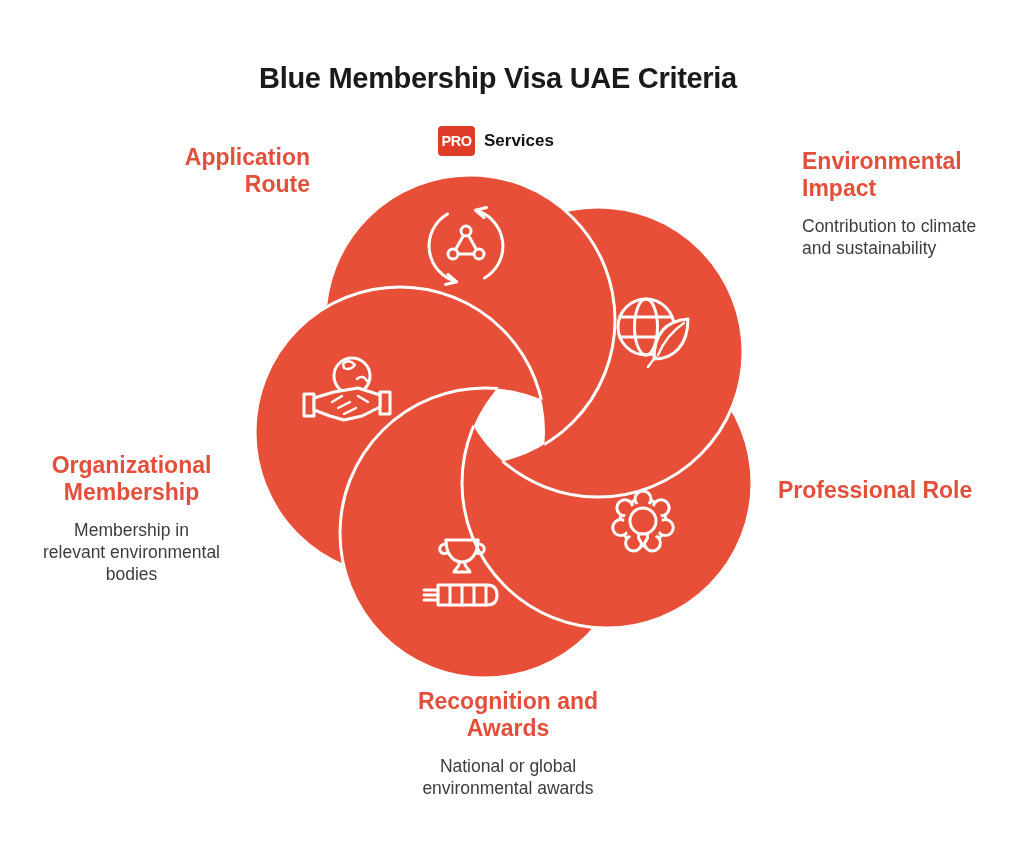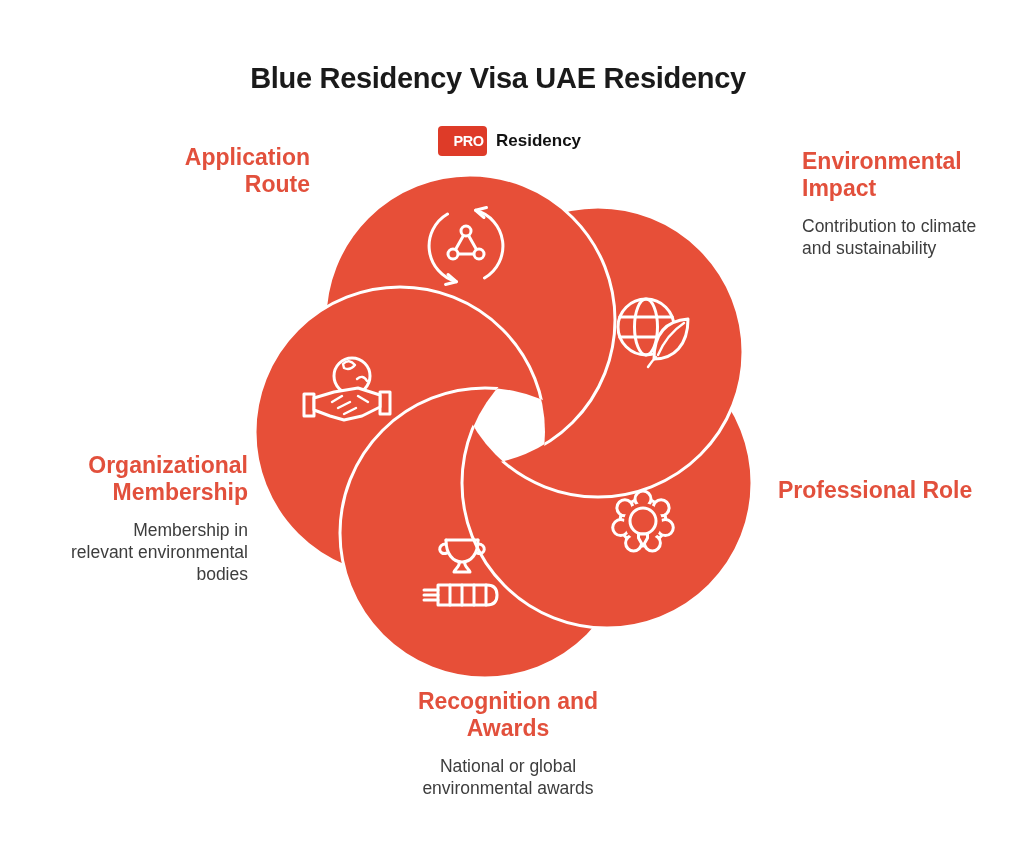--- a/index.html
+++ b/index.html
@@ -9,55 +9,55 @@
     --accent:#E74F38;--logo-red:#DE3B28;--heading:#E2503C;--body-text:#3D3D3D;--title-color:#1A1A1A;
   }
   .page-title{
     position:absolute;top:62px;left:0;width:996px;text-align:center;
     font-size:29px;font-weight:700;color:var(--title-color);letter-spacing:-0.3px;margin:0;
   }
   .logo{position:absolute;left:438px;top:126px;display:flex;align-items:center;}
   .logo-badge{
     width:37px;height:30px;background:var(--logo-red);border-radius:4px;
     color:#fff;font-weight:700;font-size:14.5px;letter-spacing:-0.5px;
-    display:flex;align-items:center;justify-content:center;padding-left:12px;
+    display:flex;align-items:center;justify-content:center;
   }
   .logo-text{margin-left:9px;font-size:17px;font-weight:700;color:#121212;}
   .label{position:absolute;}
   .crit-heading{
     font-size:23px;line-height:27px;font-weight:700;color:var(--heading);
     white-space:pre-line;margin:0;
   }
   .crit-desc{
     font-size:17.5px;line-height:22px;color:var(--body-text);
     white-space:pre-line;margin-top:13px;
   }
   .pos-top-left{left:28px;top:144px;width:282px;text-align:right;}
   .pos-top-right{left:758px;top:148px;width:240px;text-align:left;margin-left:44px;}
   .pos-right{left:778px;top:477px;width:246px;text-align:left;}
   .pos-bottom{left:358px;top:688px;width:300px;text-align:center;}
-  .pos-left{left:1px;top:452px;width:247px;text-align:right;}
+  .pos-left{left:8px;top:452px;width:247px;text-align:center;}
   .pinwheel{position:absolute;left:0;top:0;}
   .blade{fill:var(--accent);}
   .blade-stroke{fill:none;stroke:#fff;stroke-width:3;}
   .icon{stroke:#fff;stroke-width:3;fill:none;stroke-linecap:round;stroke-linejoin:round;}
   .icon .thin{stroke-width:2.4;}
   .icon .node,.icon .leaf,.icon .bump,.icon .hands{fill:var(--accent);}
   .icon .fill-only{fill:var(--accent);stroke:none;}
 </style>
 </head>
 <body>
 
 <div class="stage" style="--accent: #E74F38; --logo-red: #DE3B28; --heading: #E2503C; --body-text: #3D3D3D; --title-color: #1A1A1A;">
 
-  <h1 class="page-title">Blue Residency Visa UAE Residency</h1>
+  <h1 class="page-title">Blue Membership Visa UAE Criteria</h1>
 
   <div class="logo">
     <span class="logo-badge">PRO</span>
-    <span class="logo-text">Residency</span>
+    <span class="logo-text">Services</span>
   </div>
 
   <svg class="pinwheel" width="1024" height="863" viewBox="0 0 1024 863">
     <defs>
       <mask id="m0" maskUnits="userSpaceOnUse" x="0" y="0" width="1024" height="863">
         <rect width="1024" height="863" fill="#fff"></rect>
           <circle cx="400" cy="432" r="145" fill="#000"></circle>
       </mask>
       <mask id="m1" maskUnits="userSpaceOnUse" x="0" y="0" width="1024" height="863">
         <rect width="1024" height="863" fill="#fff"></rect>

